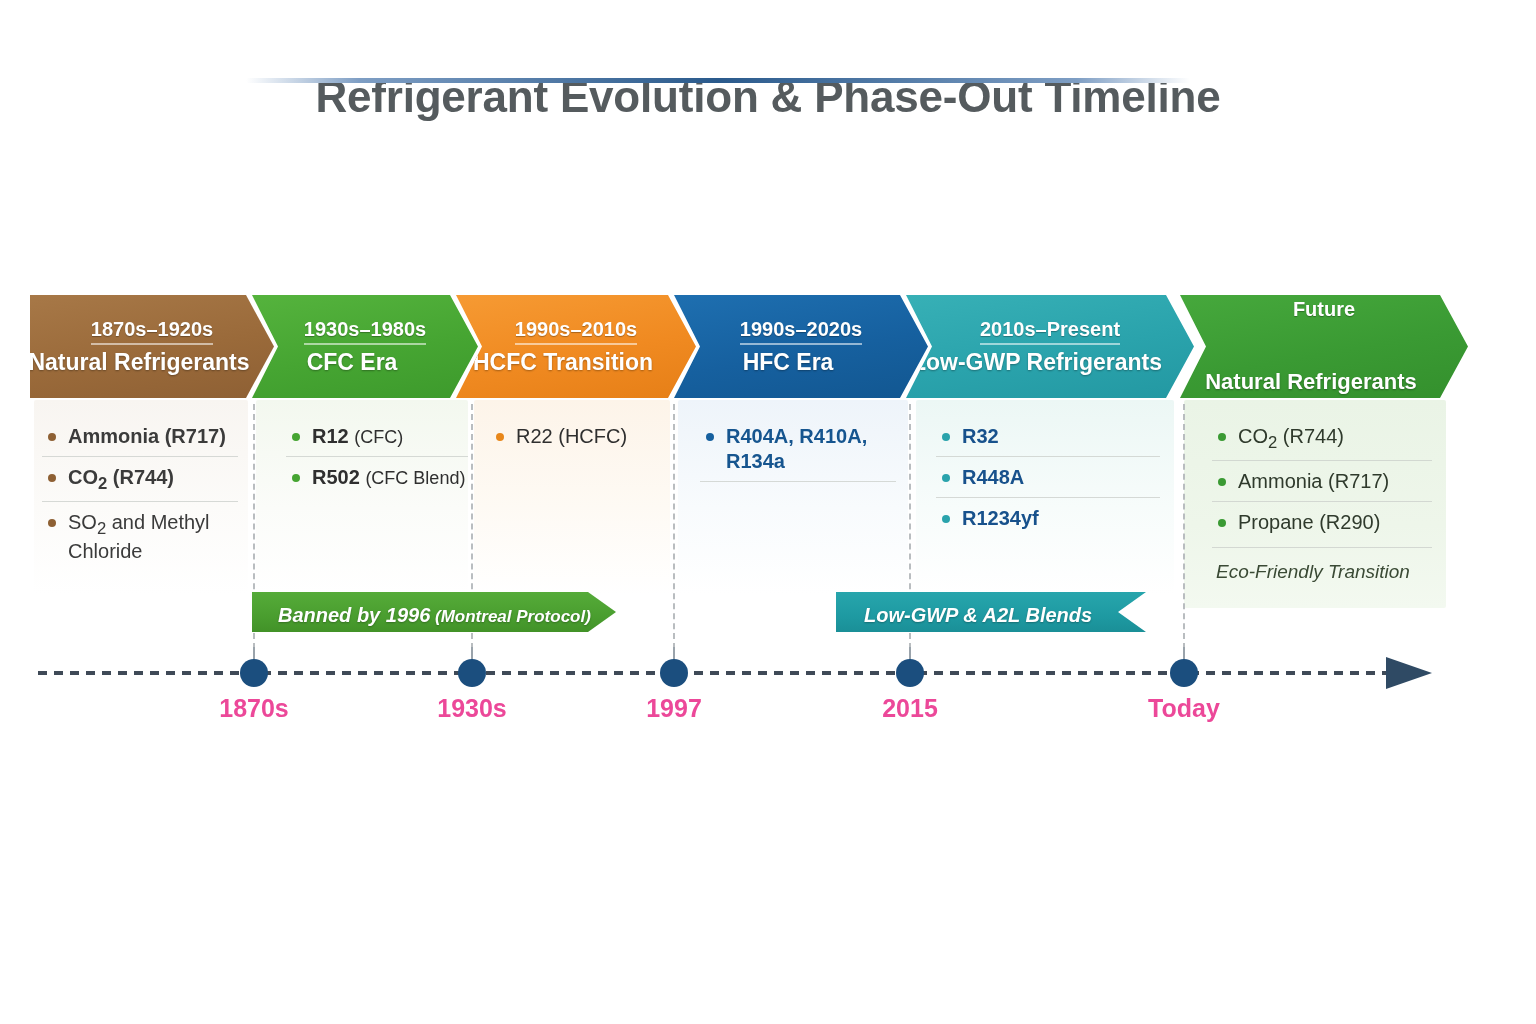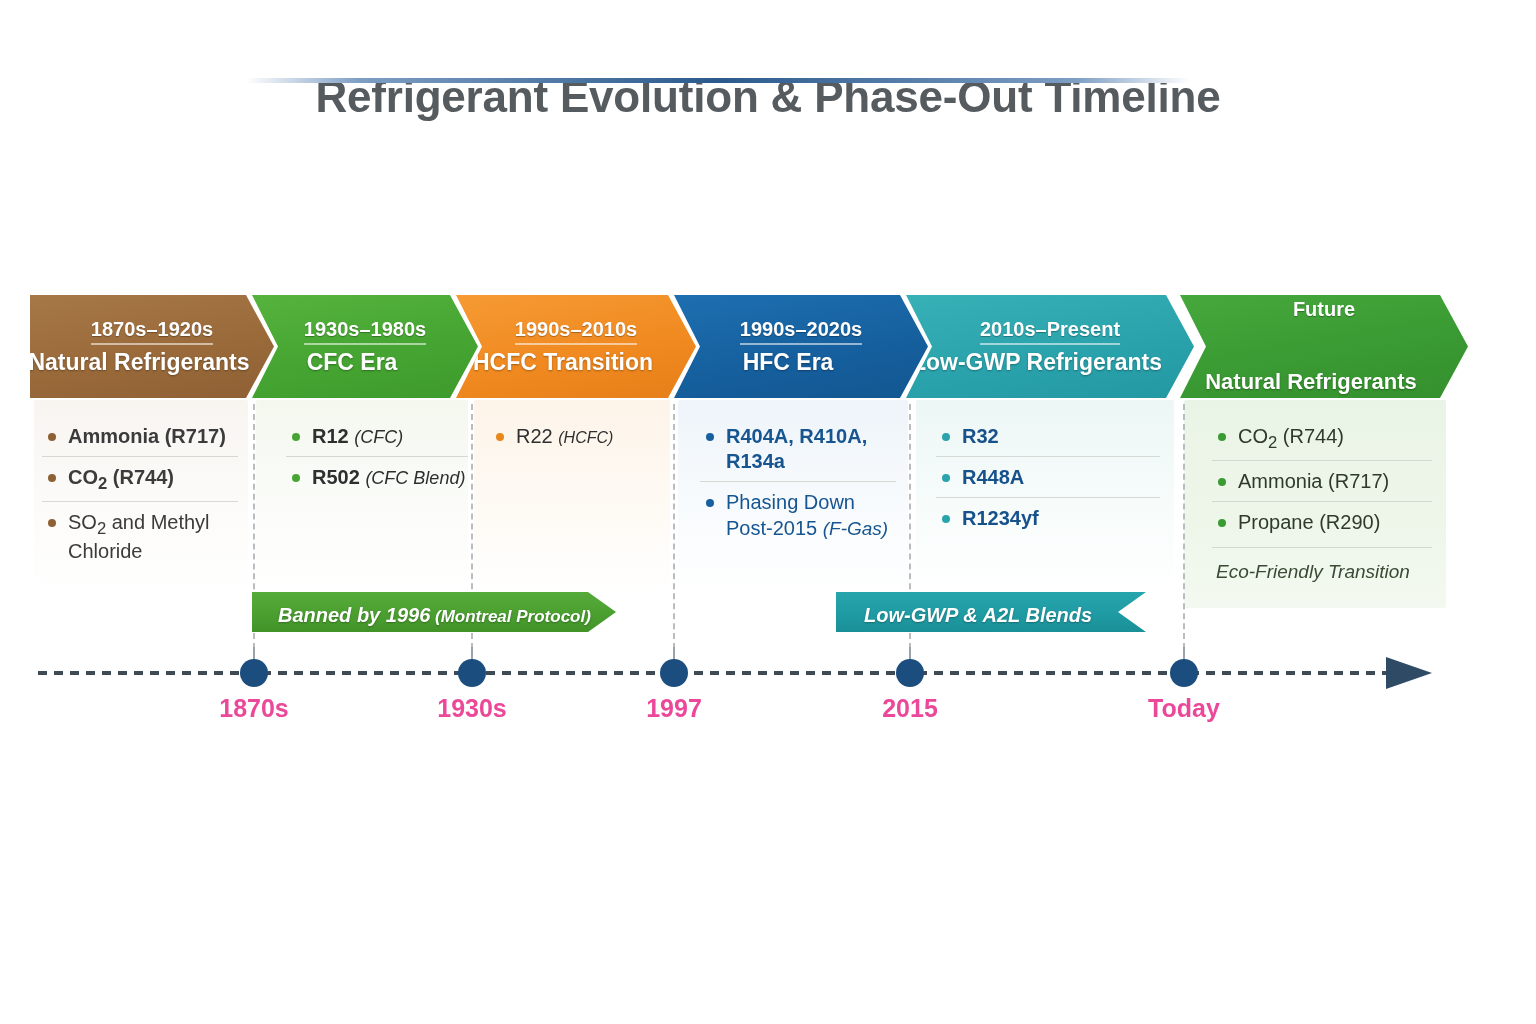--- a/index.html
+++ b/index.html
@@ -65,21 +65,21 @@
     padding-left:26px;
     font-size:20px;
     line-height:1.26;
     margin-bottom:0;
     box-sizing:border-box;
   }
   .item .dot{
     position:absolute;left:6px;top:9px;width:8px;height:8px;border-radius:50%;
   }
   .item .code{font-weight:bold;}
-  .item .desc{font-weight:normal;font-size:18px;font-style:italic;}
+  .item .desc{font-weight:normal;font-size:18px;}
   .rule{height:1px;background:#c9cdc9;opacity:.75;margin:7px 0 8px 0;}
   .note{font-style:italic;font-size:19px;color:#3a4a35;padding-left:4px;}
 
   
   .ribbon{
     position:absolute;height:40px;
     display:flex;align-items:center;
     color:#fff;font-style:italic;font-weight:bold;
     box-sizing:border-box;
     text-shadow:0 1px 2px rgba(0,0,0,.28);
@@ -213,35 +213,30 @@
       <span class="dot" style="background:#46a532;"></span>
       <span class="code">R502</span>
       <span class="desc">(CFC Blend)</span>
     </div>
   </div>
 
   <div class="items" style="left:490px;top:424px;width:172px;color:#2f2f2f;">
     <div class="item">
       <span class="dot" style="background:#e8871a;"></span>
       <span class="code" style="font-weight:normal;">R22</span>
-      <span class="desc" style="font-size:16px;">(HCFC)</span>
+      <span class="desc" style="font-size:20px;">(HCFC)</span>
     </div>
   </div>
 
   <div class="items" style="left:700px;top:424px;width:196px;color:#16558f;">
     <div class="item">
       <span class="dot" style="background:#16609f;"></span>
       <span class="code">R404A, R410A, R134a</span>
     </div>
     <div class="rule"></div>
-    <div class="item">
-      <span class="dot" style="background:#16609f;"></span>
-      <span class="code" style="font-weight:normal;">Phasing Down Post-2015</span>
-      <span class="desc" style="font-size:19px;">(F-Gas)</span>
-    </div>
   </div>
 
   <div class="items" style="left:936px;top:424px;width:224px;color:#17518c;">
     <div class="item">
       <span class="dot" style="background:#2aa3ac;"></span>
       <span class="code">R32</span>
     </div>
     <div class="rule"></div>
     <div class="item">
       <span class="dot" style="background:#2aa3ac;"></span>

